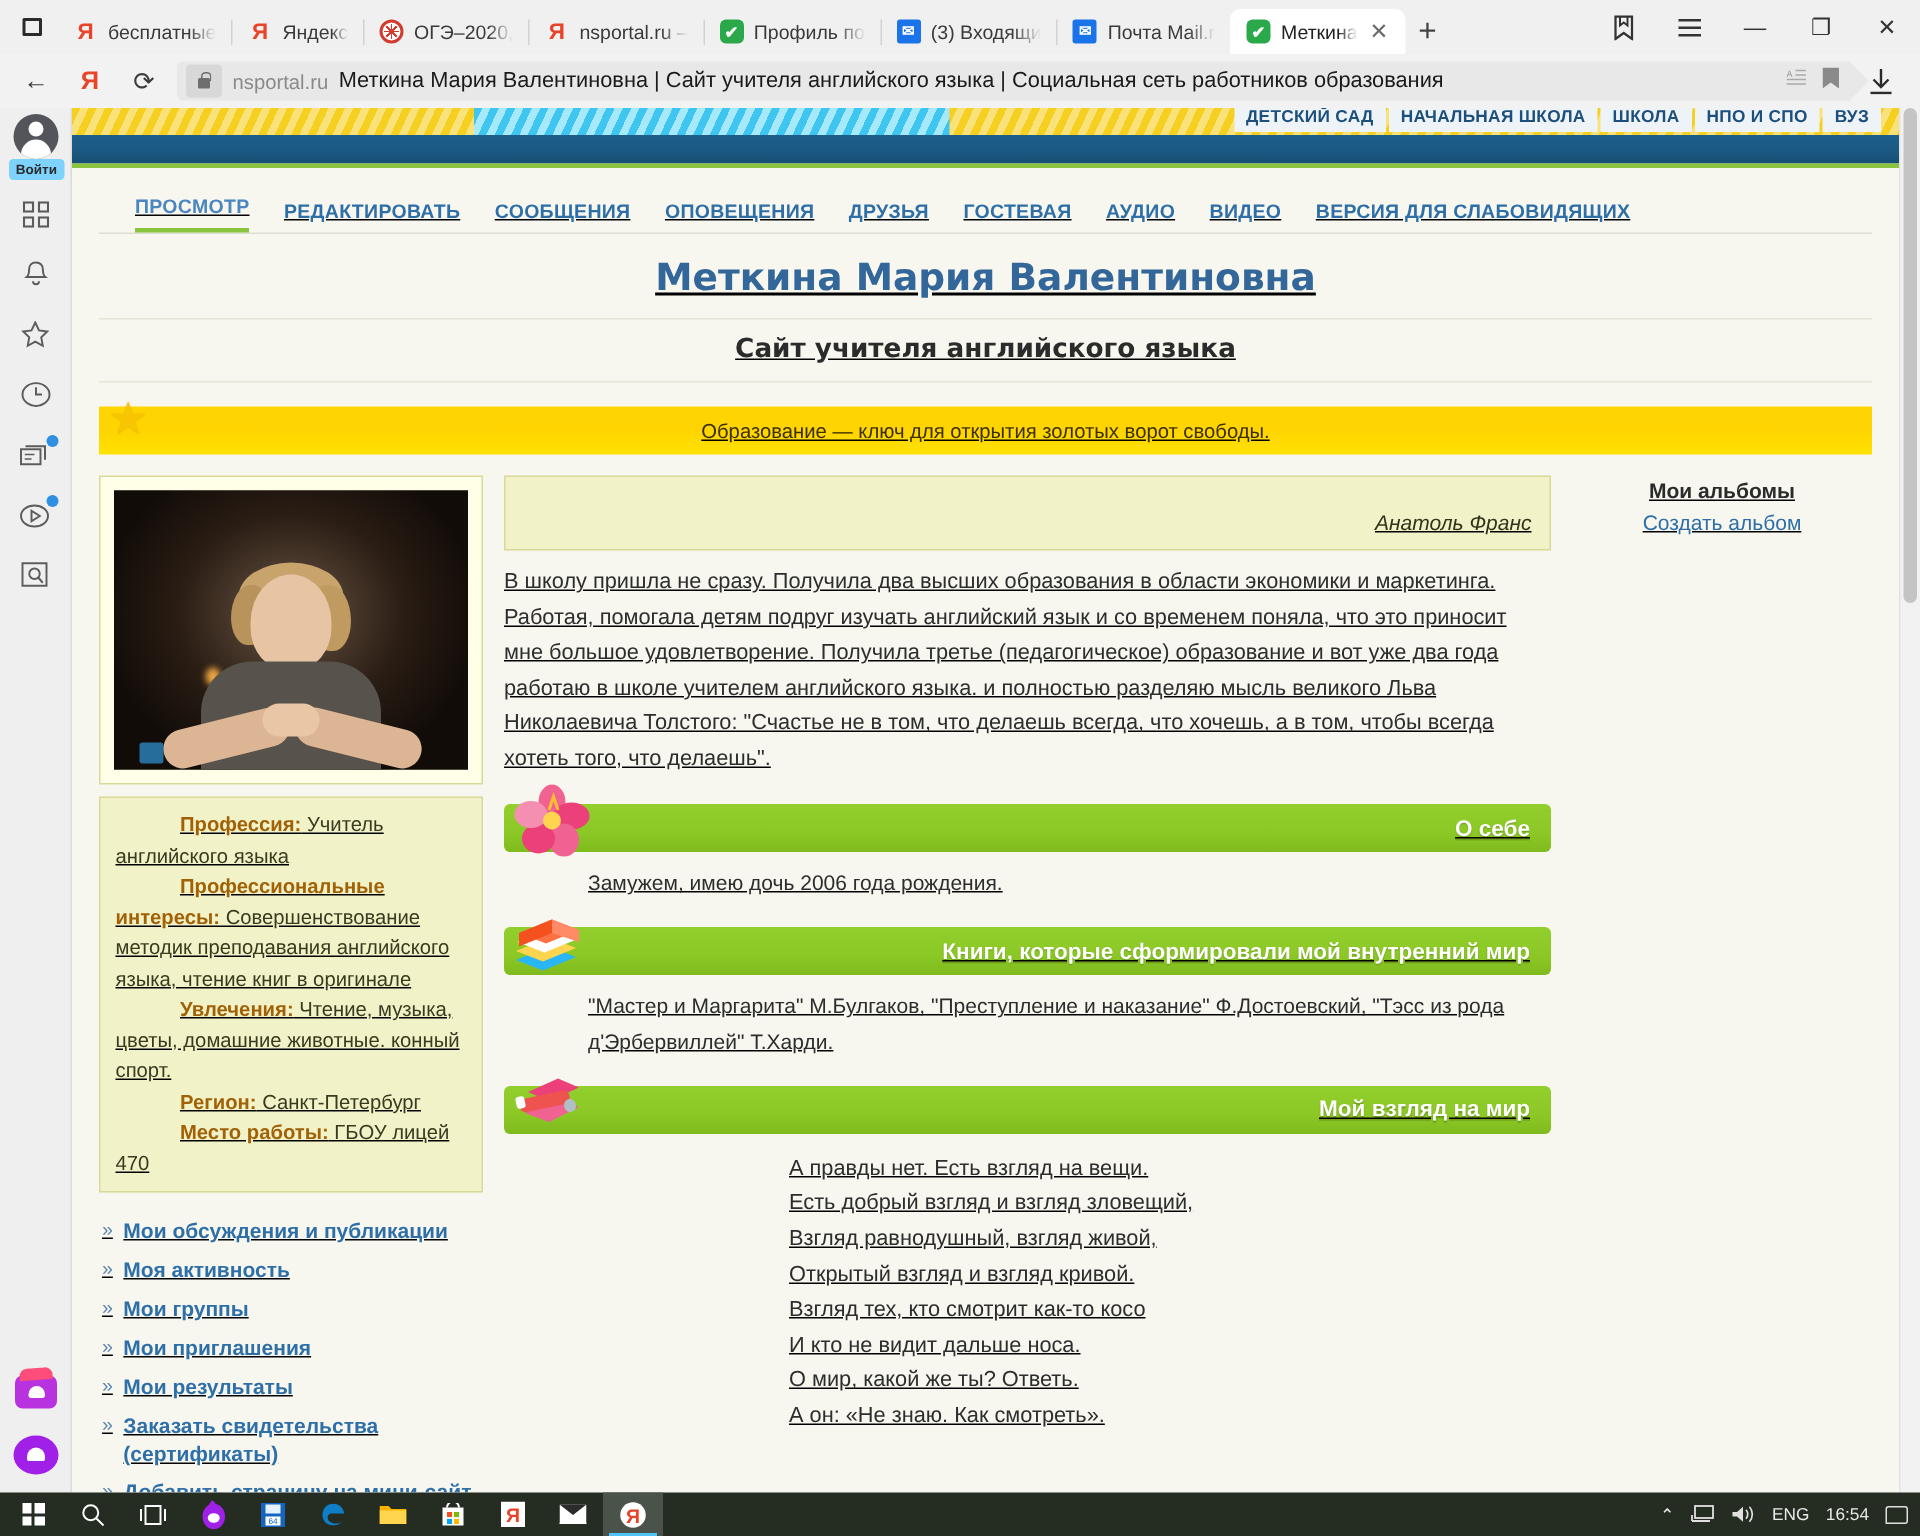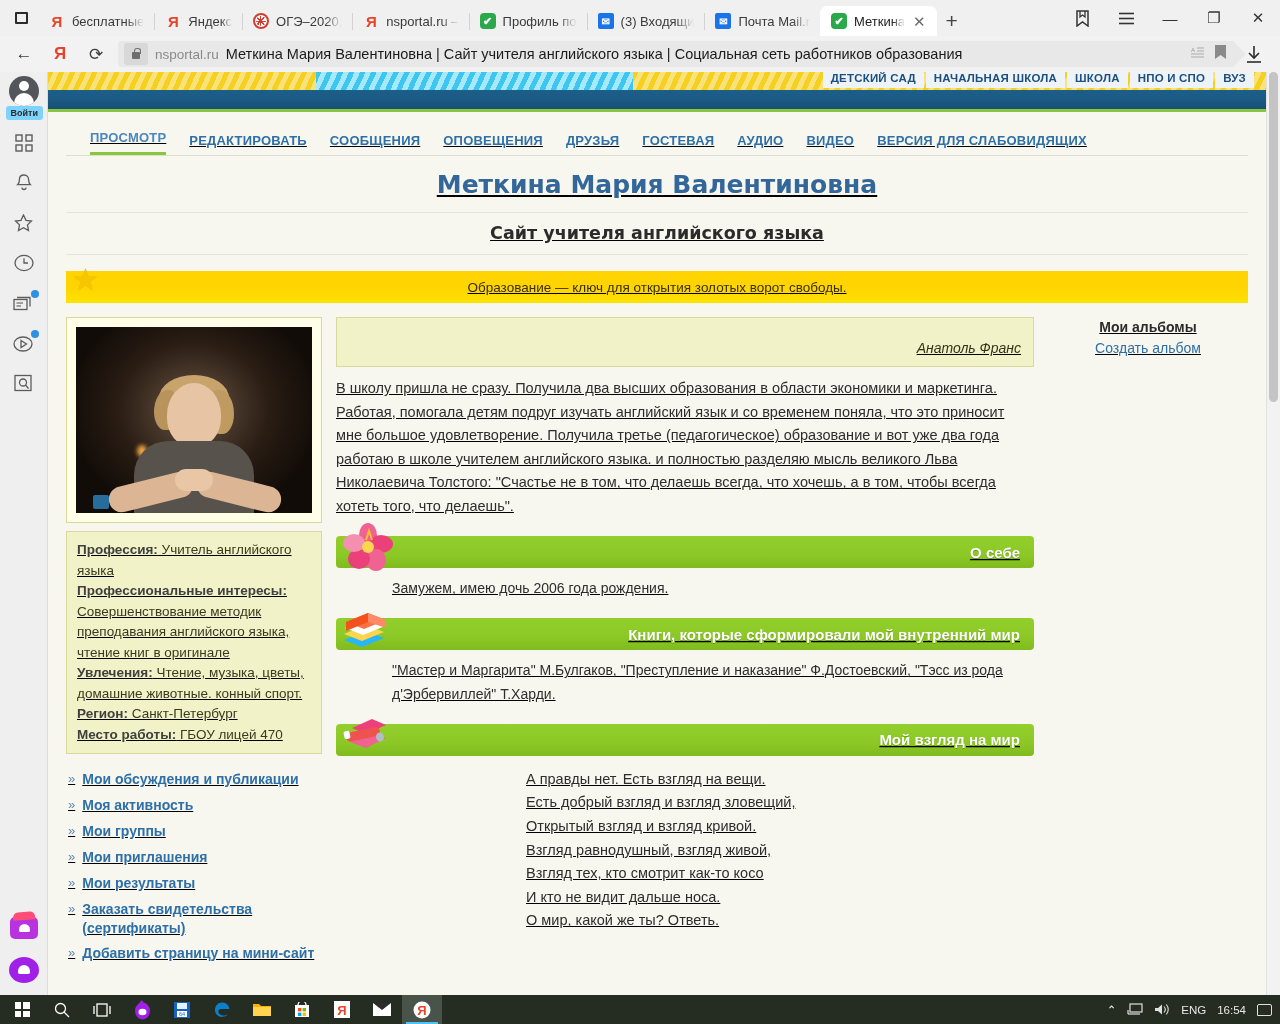--- a/index.html
+++ b/index.html
@@ -377,21 +377,21 @@
   .photo .glow {
     position: absolute; left: 26%; bottom: 30%; width: 10px; height: 12px;
     background: #ffb347; border-radius: 50%; filter: blur(2px); opacity: .9;
   }
 
   .infocard {
     border: 1px solid #d8d99a; background: #f2f2c8;
     padding: 8px 10px; margin-top: 8px;
     font-size: 13.5px; line-height: 1.52; color: #3a3a20;
   }
-  .infocard b { color: #404040; }
+  .infocard b { color: #a16207; margin-left: 43px; }
 
   .mylinks { margin-top: 16px; padding-left: 2px; }
   .mylinks li {
     list-style: none;
     display: flex; gap: 7px; align-items: flex-start;
     margin-bottom: 7px;
   }
   .mylinks .chev { color: #5e87b0; font-size: 13px; line-height: 1.35; }
   .mylinks a {
     color: #2e6fa8; font-size: 14px; font-weight: bold;
@@ -802,25 +802,26 @@
                         <ellipse cx="38" cy="21" rx="4" ry="4.5" fill="#b0bec5" transform="rotate(-12 38 21)"></ellipse>
                         <rect x="2" y="15" width="6" height="8" rx="2" fill="#fff" transform="rotate(-12 5 19)"></rect>
                       </g>
                     </svg>
                   </span>
                   <span class="gtitle">Мой взгляд на мир</span>
                 </div>
                 <div class="poem">
                   <div>А правды нет. Есть взгляд на вещи.</div>
                   <div>Есть добрый взгляд и взгляд зловещий,</div>
+                  <div>Взгляд равнодушный, взгляд живой,</div>
                   <div>Открытый взгляд и взгляд кривой.</div>
-                  <div>Взгляд равнодушный, взгляд живой,</div>
                   <div>Взгляд тех, кто смотрит как-то косо</div>
                   <div>И кто не видит дальше носа.</div>
                   <div>О мир, какой же ты? Ответь.</div>
+                  <div>А он: «Не знаю. Как смотреть».</div>
 
                 </div>
 
               </div>
 
               <div class="colR">
                 <div class="albumtitle">Мои альбомы</div>
                 <a class="albumlink">Создать альбом</a>
               </div>
 

